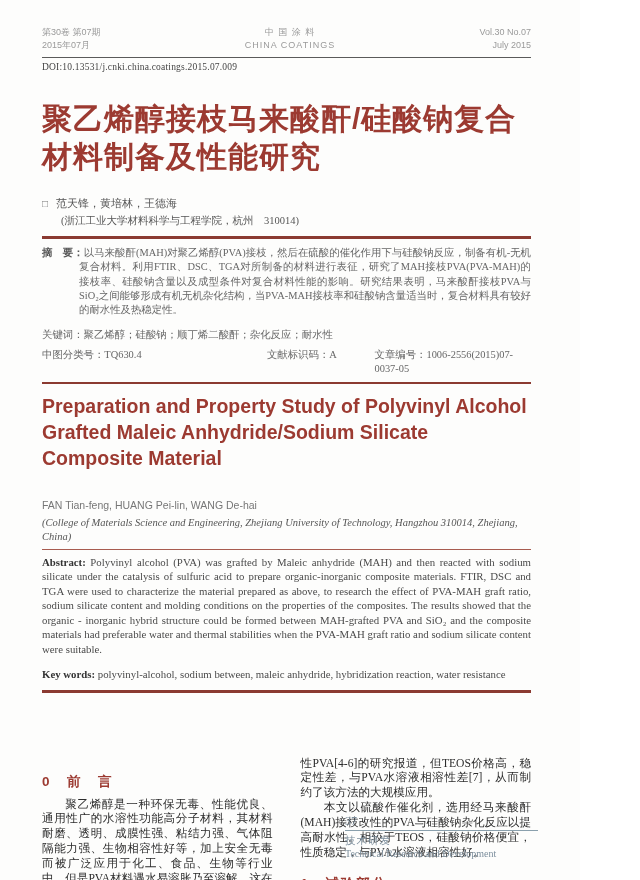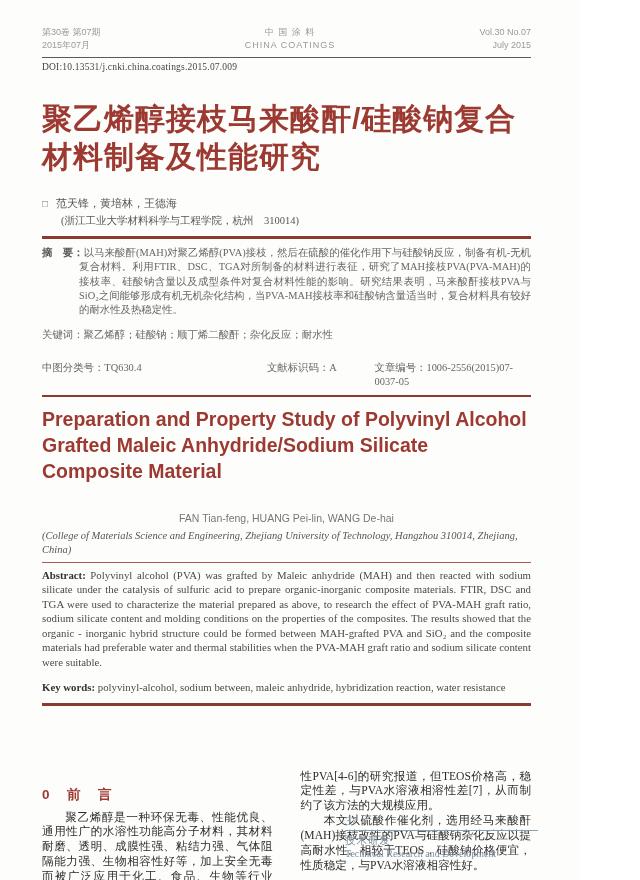--- a/index.html
+++ b/index.html
@@ -35,33 +35,33 @@
   .author-box{font-size:10px;color:#777;}
   .affil-cn{margin-top:2px;padding-left:19px;font-size:10.5px;line-height:15px;color:#555;}
   .rule-thick{border:none;border-top:3px solid #8b3a31;margin:8px 0 0 0;}
   .rule-med{border:none;border-top:2px solid #8b3a31;margin:6px 0 0 0;}
   .rule-thin{border:none;border-top:1.5px solid #a85c50;margin:5px 0 0 0;}
   
   .abs-cn{margin-top:7px;font-size:10.4px;line-height:14.2px;color:#666;
     text-align:justify;padding-left:37px;text-indent:-37px;}
   .abs-cn .lbl{font-weight:bold;color:#555;}
   .kw-cn{margin-top:1px;font-size:10.4px;line-height:14.2px;color:#666;}
-  .meta-row{display:flex;margin-top:19px;font-size:10.4px;line-height:14px;color:#666;}
+  .meta-row{display:flex;margin-top:6px;font-size:10.4px;line-height:14px;color:#666;}
   .meta-row .m1{flex:0 0 46%;}
   .meta-row .m2{flex:0 0 22%;}
   .meta-row .m3{flex:1;}
   
   .title-en{
     margin-top:9px;
     font-family:"Liberation Sans", sans-serif;
     font-weight:800;
     font-size:19.5px;line-height:26px;
     color:#9c3a31;
   }
-  .authors-en{margin-top:27px;font-family:"Liberation Sans", sans-serif;font-size:10.5px;color:#777;line-height:14px;text-align:center;}
+  .authors-en{margin-top:27px;font-family:"Liberation Sans", sans-serif;font-size:10.5px;color:#777;line-height:14px;}
   .affil-en{margin-top:4px;font-style:italic;font-size:10.5px;color:#555;line-height:14px;}
   .abs-en{margin-top:5px;font-size:10.8px;line-height:14.5px;color:#4a4a4a;text-align:justify;}
   .abs-en .lbl, .kw-en .lbl{font-weight:bold;color:#333;}
   .kw-en{font-size:10.8px;line-height:14.5px;color:#4a4a4a;}
   
   .columns{display:flex;gap:28px;margin-top:64px;}
   .colm{width:264px;}
   .sec-h{font-family:"Liberation Sans", sans-serif;font-weight:bold;font-size:13.5px;
     color:#9c3a31;line-height:18px;margin:16px 0 7px 0;letter-spacing:2px;}
   .sec-h2{font-family:"Liberation Sans", sans-serif;font-weight:bold;font-size:11.5px;

